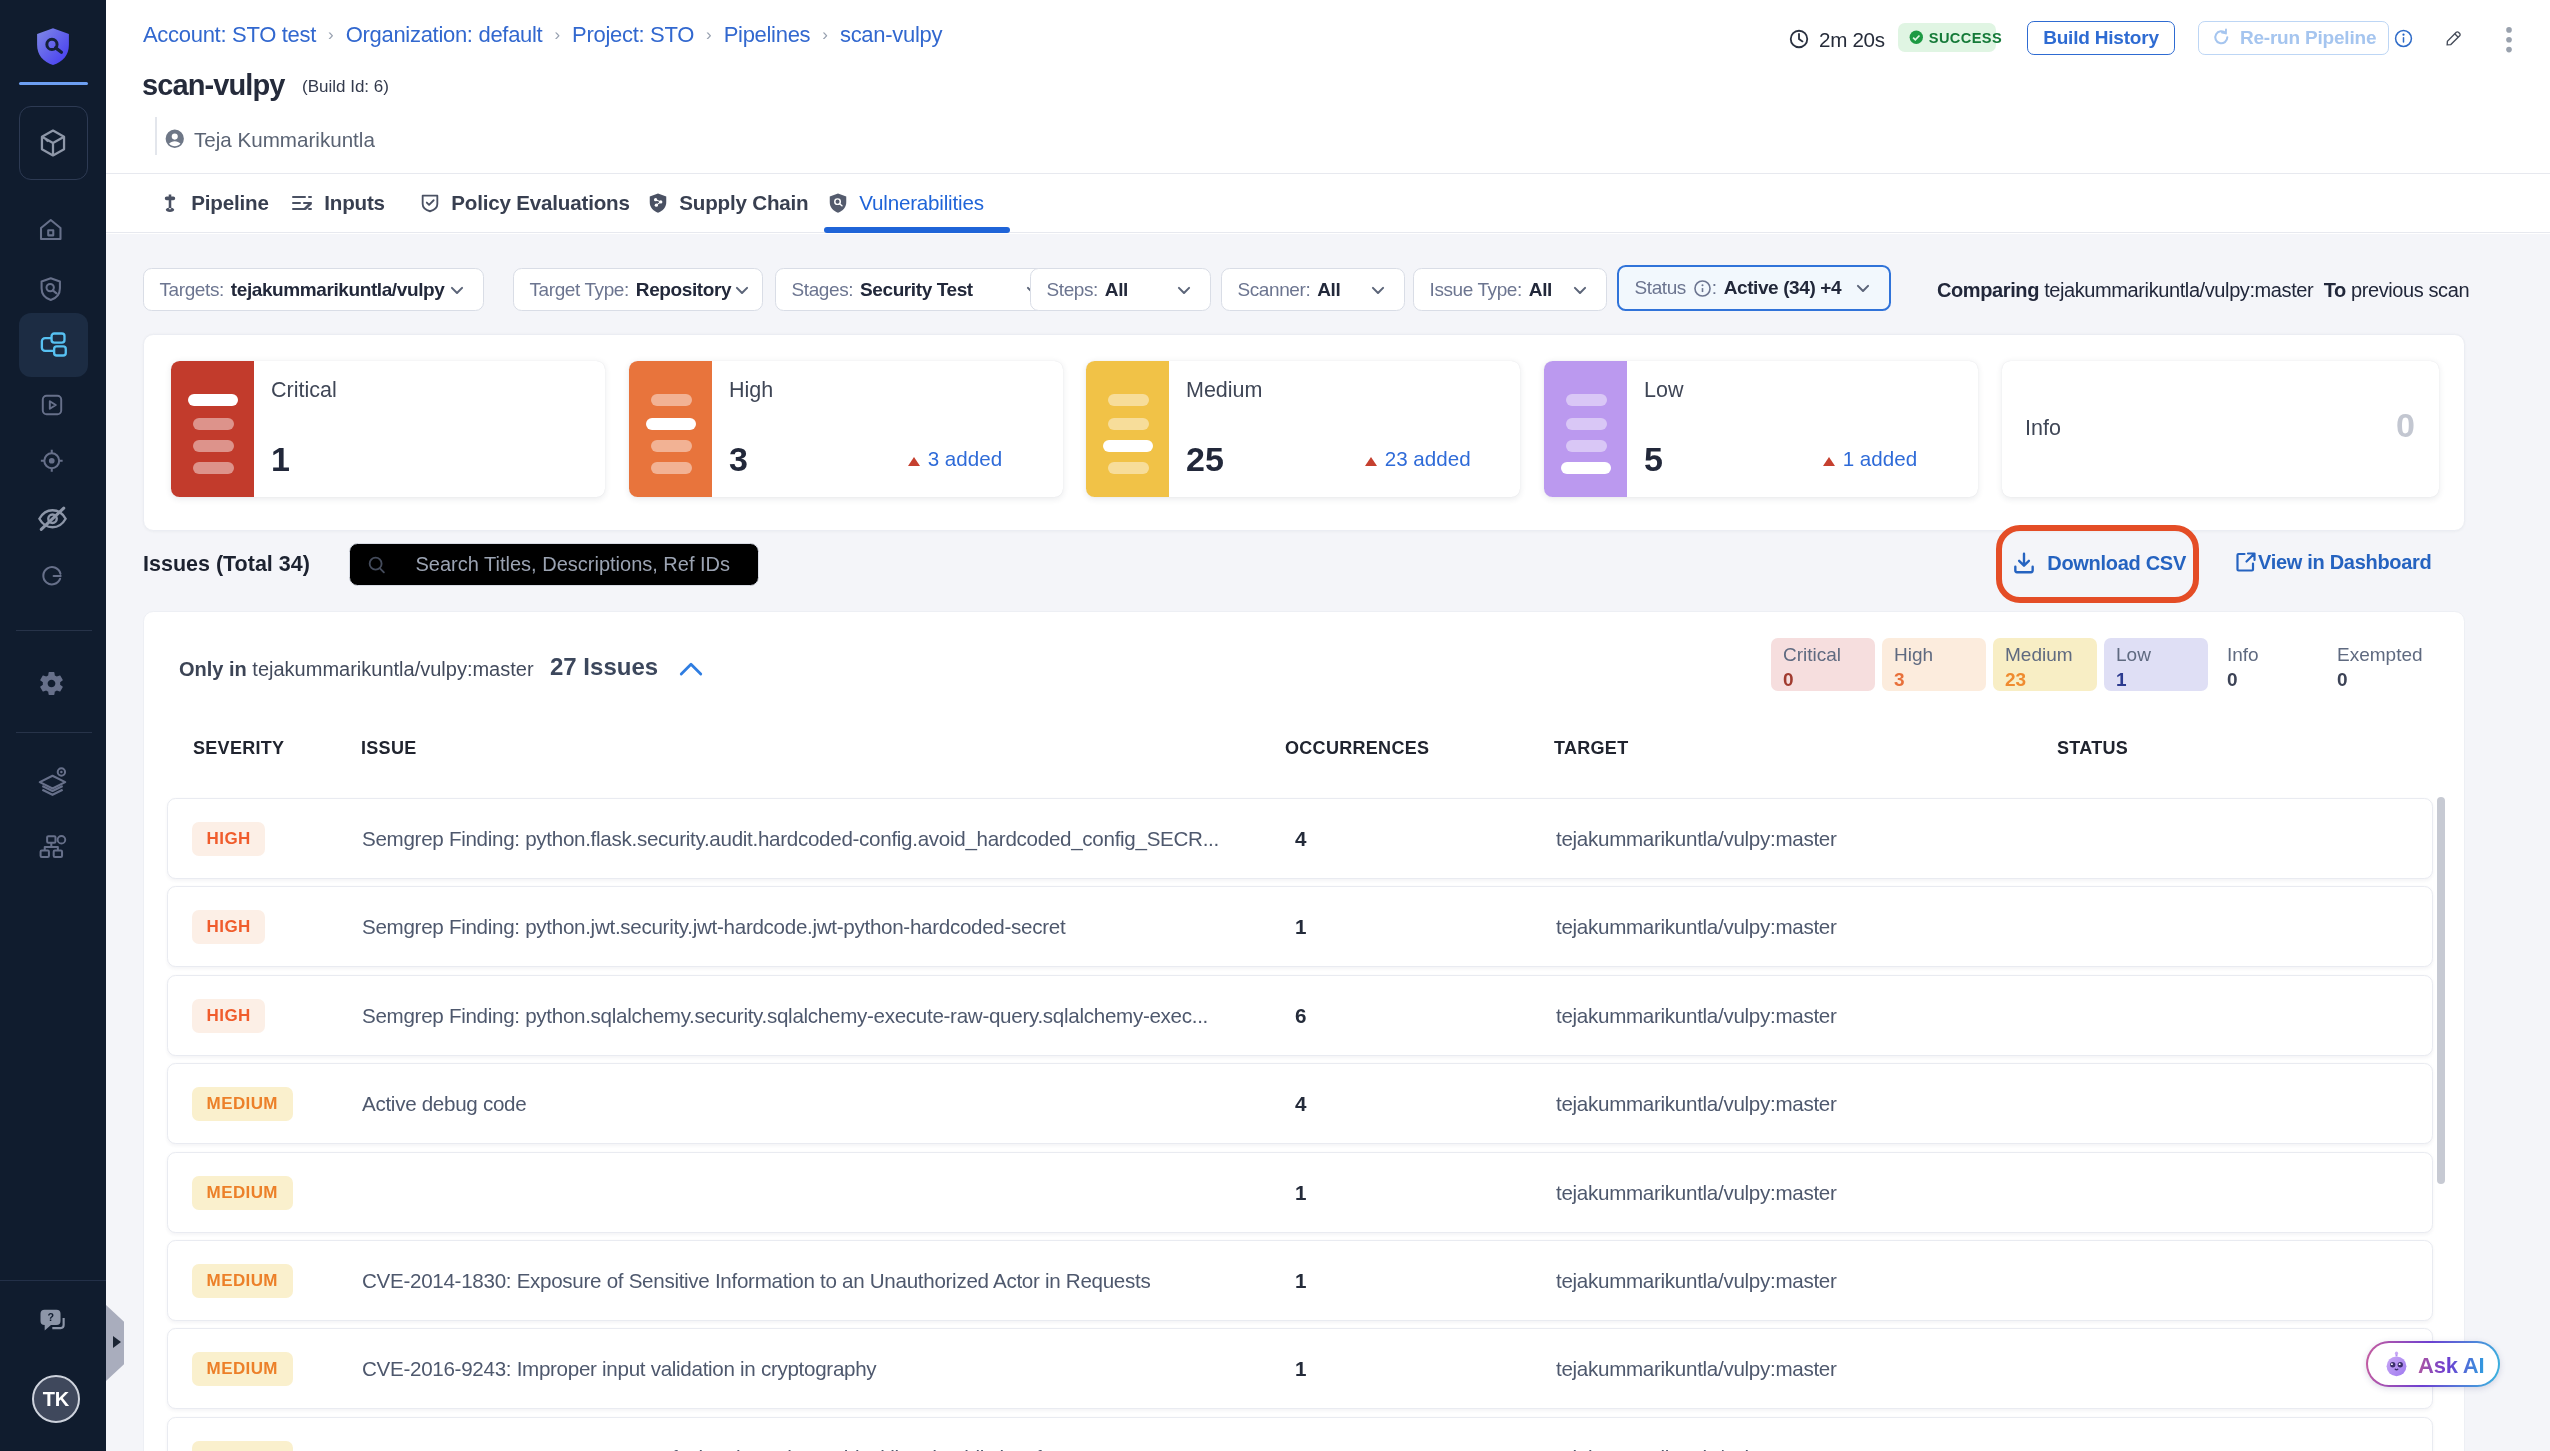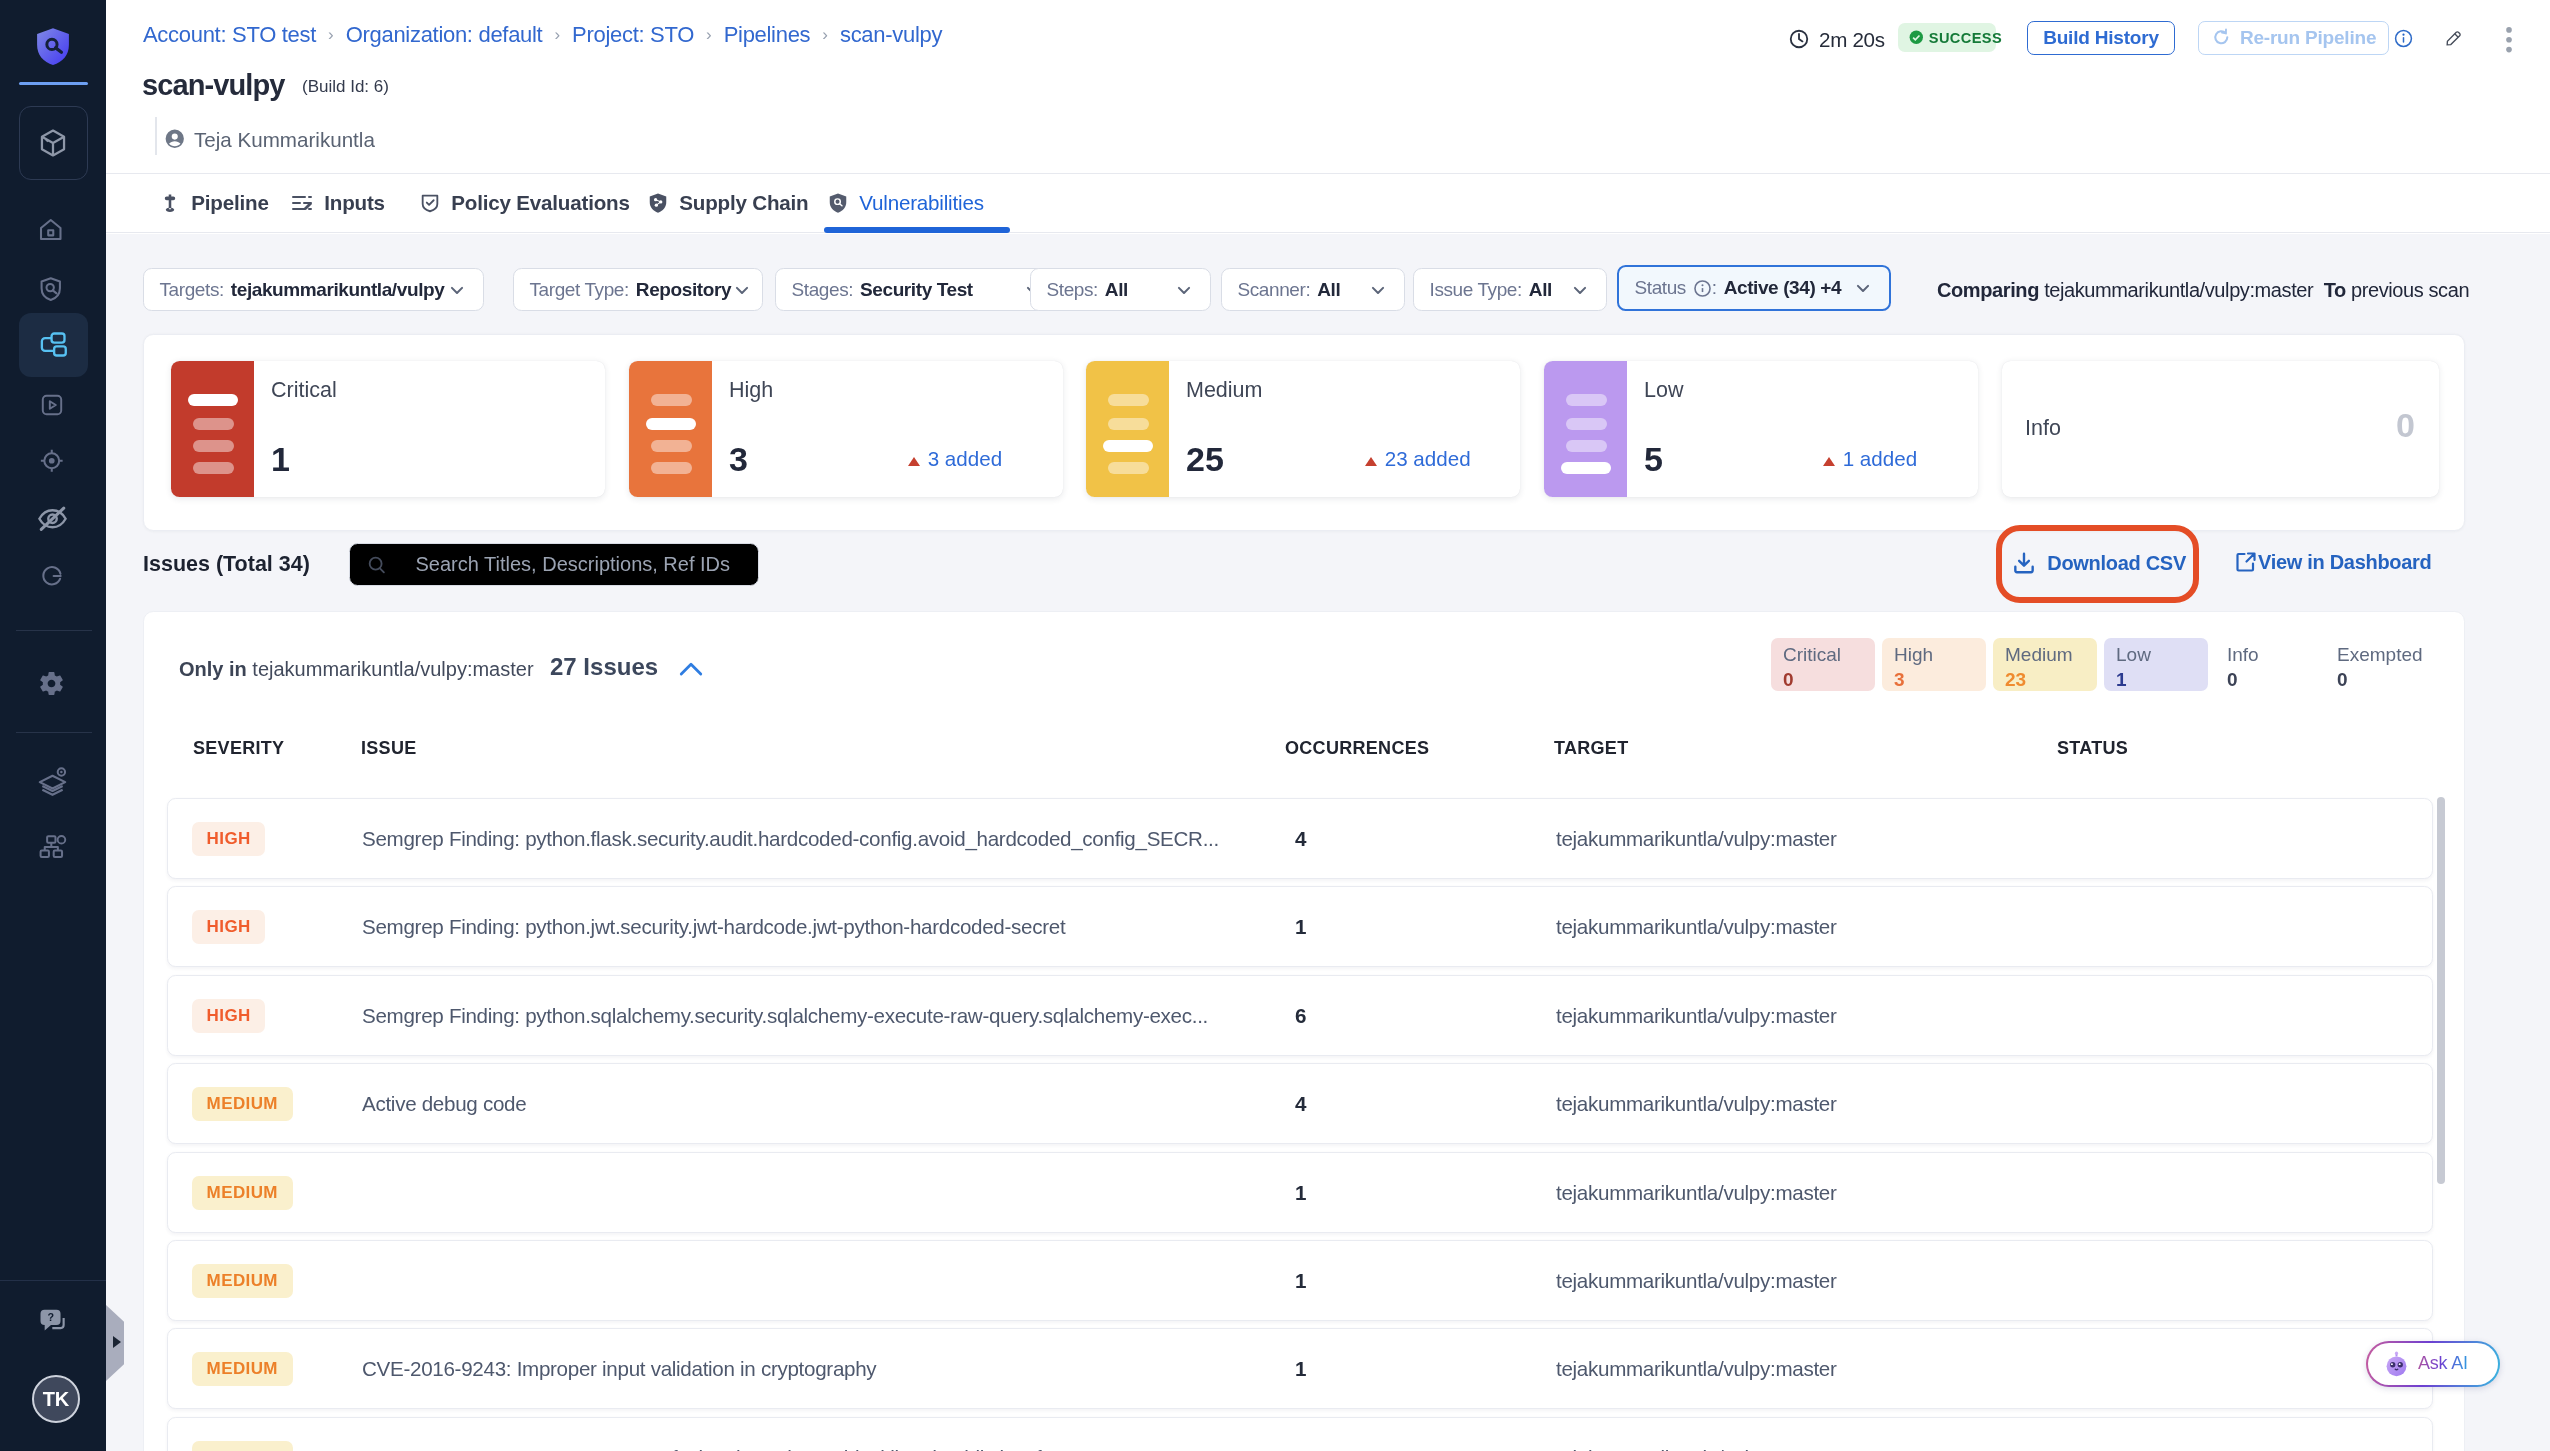--- a/index.html
+++ b/index.html
@@ -394,20 +394,21 @@
   <span class="rocc">4</span>
     <span class="rtarget">tejakummarikuntla/vulpy:master</span>
 </div>
 <div class="a row" style="top:1152px">
   <span class="badge bmed">MEDIUM</span>
   <span class="rocc">1</span>
     <span class="rtarget">tejakummarikuntla/vulpy:master</span>
 </div>
 <div class="a row" style="top:1240px">
   <span class="badge bmed">MEDIUM</span>
+  <span class="rtext">CVE-2014-1830: Exposure of Sensitive Information to an Unauthorized Actor in Requests</span>
   <span class="rocc">1</span>
     <span class="rtarget">tejakummarikuntla/vulpy:master</span>
 </div>
 <div class="a row" style="top:1328px">
   <span class="badge bmed">MEDIUM</span>
   <span class="rtext">CVE-2016-9243: Improper input validation in cryptography</span>
   <span class="rocc">1</span>
     <span class="rtarget">tejakummarikuntla/vulpy:master</span>
 </div>
 <div class="a row" style="top:1417px">
@@ -429,14 +430,14 @@
     </defs>
   <circle cx="12" cy="13.5" r="8.2" fill="url(#rg)"></circle>
   <path d="M12 5.3 V3.2" stroke="#b08df2" stroke-width="1.6"></path>
     <circle cx="12" cy="2.6" r="1.3" fill="#c9a8f5"></circle>
   <circle cx="8.9" cy="12.2" r="2.2" fill="#3c2e6e"></circle>
     <circle cx="15.1" cy="12.2" r="2.2" fill="#3c2e6e"></circle>
   <circle cx="8.2" cy="11.7" r=".8" fill="#fff"></circle>
     <circle cx="14.6" cy="11.7" r=".8" fill="#fff"></circle>
   <path d="M11 16 a1.4 1.4 0 0 0 2 0" stroke="#3c2e6e" stroke-width="1.2" fill="none" stroke-linecap="round"></path>
 </svg>
-<div class="a" style="left:2418px;top:1353px;font-size:18px;font-weight:normal;letter-spacing:-0.2px;background:linear-gradient(95deg,#b0559f,#6d3fd1 45%,#2f9fe0);-webkit-background-clip:text;background-clip:text;color:transparent">Ask AI</div>
+<div class="a" style="left:2418px;top:1353px;font-size:22px;font-weight:bold;letter-spacing:-0.2px;background:linear-gradient(95deg,#b0559f,#6d3fd1 45%,#2f9fe0);-webkit-background-clip:text;background-clip:text;color:transparent">Ask AI</div>
 
 
 </body></html>

